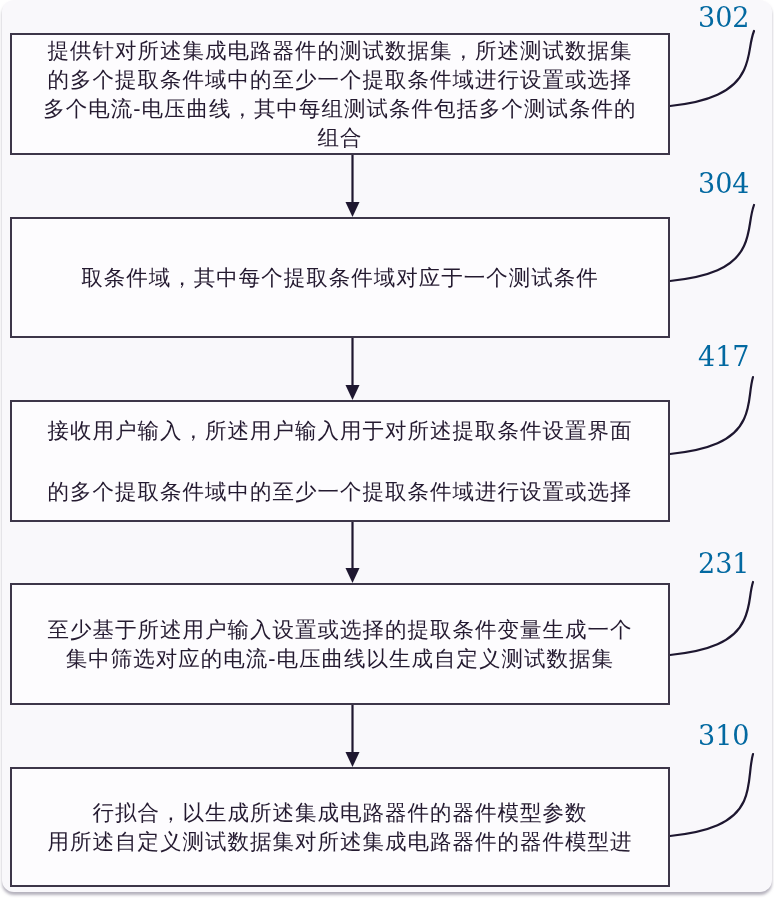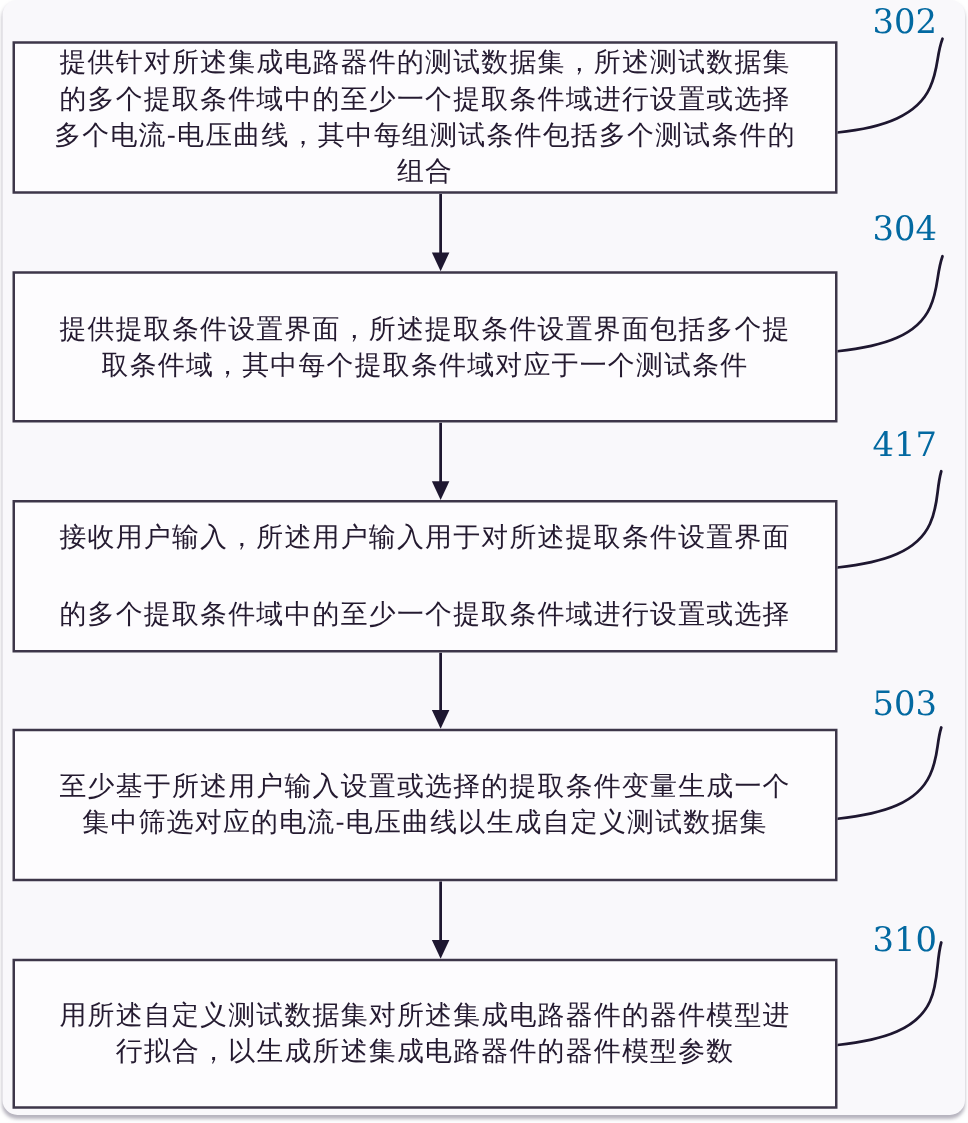--- a/index.html
+++ b/index.html
@@ -32,21 +32,21 @@
   }
   .b1{top:33px;height:122px;}
   .b2{top:217px;height:121px;}
   .b3{top:400px;height:122px;gap:32px;}
   .b4{top:583px;height:122px;justify-content:center;}
   .b5{top:767px;height:120px;}
   .r302{top:4px;}
   .r304{top:170px;text-align:center;}
   .r306{top:343px;}
   .r308{top:550px;}
-  .r310{top:722px;margin-top:17px;}
+  .r310{top:722px;}
 </style>
 </head>
 <body>
 
 <div class="canvas">
 
   <svg class="overlay" viewBox="0 0 770 892">
 
     <g>
       <line x1="350.5" y1="155" x2="350.5" y2="205" stroke="#1e1730" stroke-width="2.2"></line>
@@ -74,36 +74,35 @@
 
   <div class="step-box b1">
     <div class="tline">提供针对所述集成电路器件的测试数据集，所述测试数据集</div>
     <div class="tline">的多个提取条件域中的至少一个提取条件域进行设置或选择</div>
     <div class="tline">多个电流-电压曲线，其中每组测试条件包括多个测试条件的</div>
     <div class="tline">组合</div>
   </div>
   <div class="ref-label r302">302</div>
 
   <div class="step-box b2">
-    <div class="tline">提供提取条件设置界面，所述提取条件设置界面包括多个提</div>
     <div class="tline">取条件域，其中每个提取条件域对应于一个测试条件</div>
   </div>
   <div class="ref-label r304">304</div>
 
   <div class="step-box b3">
     <div class="tline">接收用户输入，所述用户输入用于对所述提取条件设置界面</div>
     <div class="tline">的多个提取条件域中的至少一个提取条件域进行设置或选择</div>
   </div>
   <div class="ref-label r306">417</div>
 
   <div class="step-box b4">
     <div class="tline">至少基于所述用户输入设置或选择的提取条件变量生成一个</div>
     <div class="tline">集中筛选对应的电流-电压曲线以生成自定义测试数据集</div>
   </div>
-  <div class="ref-label r308">503</div>
+  <div class="ref-label r308">231</div>
 
   <div class="step-box b5">
+    <div class="tline">行拟合，以生成所述集成电路器件的器件模型参数</div>
     <div class="tline">用所述自定义测试数据集对所述集成电路器件的器件模型进</div>
-    <div class="tline">行拟合，以生成所述集成电路器件的器件模型参数</div>
   </div>
   <div class="ref-label r310">310</div>
 
 </div>
 
 </body></html>

